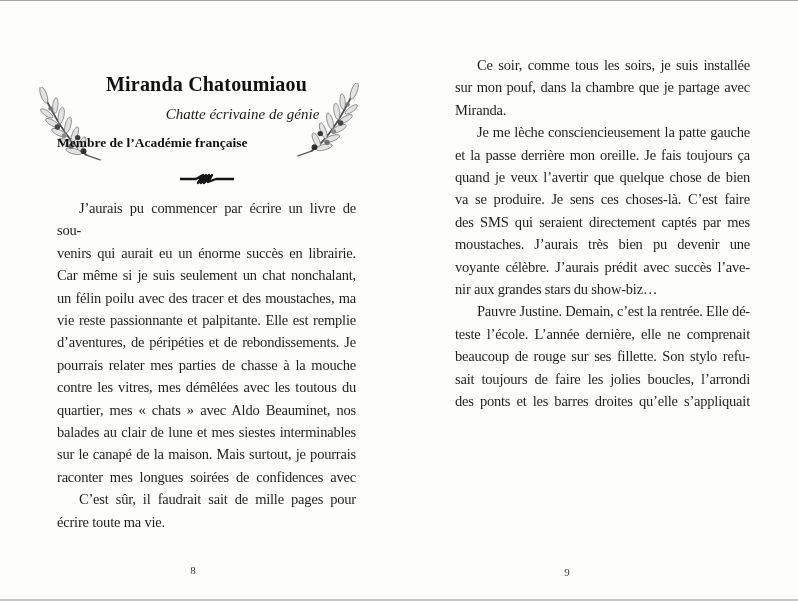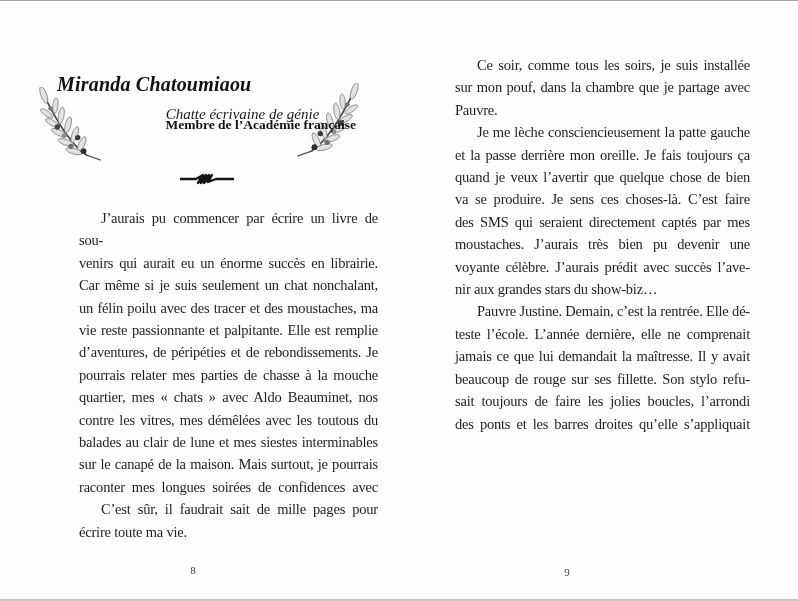--- a/index.html
+++ b/index.html
@@ -11,39 +11,38 @@
     font-family: "Liberation Serif", "DejaVu Serif", serif;
     color: #1f1f1f;
     overflow: hidden;
   }
   .edge-top    { position: absolute; top: 0; left: 0; right: 0; height: 1px; background: #a8a8a8; }
   .edge-bottom { position: absolute; bottom: 0; left: 0; right: 0; height: 2px; background: #c6c6c6; }
 
   
   .header-title {
     position: absolute; left: 57px; top: 73px; width: 299px;
-    text-align: left; font-size: 20px; font-weight: bold; letter-spacing: 0.2px;
+    text-align: center; font-size: 20px; font-weight: bold; letter-spacing: 0.2px;
     color: #111;
-    font-style: italic;
   }
   .header-subtitle {
     position: absolute; left: 57px; top: 106px; width: 299px;
     text-align: center; font-size: 15px; font-style: italic; color: #1a1a1a; padding-left: 36px;
   }
   .header-affiliation {
-    position: absolute; left: 57px; top: 117px; width: 299px;
-    text-align: right; font-size: 13.5px; font-weight: bold; color: #111;
+    position: absolute; left: 57px; top: 135px; width: 299px;
+    text-align: left; font-size: 13.5px; font-weight: bold; color: #111;
   }
   .branch { position: absolute; width: 66px; height: 76px; }
   .branch-left  { left: 36px;  top: 87px; transform: scaleX(-1); }
   .branch-right { left: 296px; top: 83px; }
   .divider { position: absolute; left: 57px; top: 172px; width: 299px; text-align: center; }
 
   
-  .body-left  { position: absolute; left: 57px;  top: 207px; width: 299px; margin-left: 22px; }
+  .body-left  { position: absolute; left: 57px;  top: 197px; width: 299px; }
   .body-right { position: absolute; left: 455px; top: 54px;  width: 295px; }
   .para { margin: 0; }
   .line {
     font-size: 14.5px;
     line-height: 22.4px;
     letter-spacing: -0.2px;
     text-align: justify;
     text-align-last: justify;
   }
   .line.first { text-indent: 22px; }
@@ -123,56 +122,55 @@
 
     <div class="body-left">
         <div class="para">
           <div class="line first">J’aurais pu commencer par écrire un livre de sou-</div>
           <div class="line">venirs qui aurait eu un énorme succès en librairie.</div>
           <div class="line">Car même si je suis seulement un chat nonchalant,</div>
           <div class="line">un félin poilu avec des tracer et des moustaches, ma</div>
           <div class="line">vie reste passionnante et palpitante. Elle est remplie</div>
           <div class="line">d’aventures, de péripéties et de rebondissements. Je</div>
           <div class="line">pourrais relater mes parties de chasse à la mouche</div>
+          <div class="line">contre les vitres, mes démêlées avec les toutous du</div>
           <div class="line">quartier, mes « chats » avec Aldo Beauminet, nos</div>
-          <div class="line">contre les vitres, mes démêlées avec les toutous du</div>
           <div class="line">balades au clair de lune et mes siestes interminables</div>
           <div class="line">sur le canapé de la maison. Mais surtout, je pourrais</div>
           <div class="line">raconter mes longues soirées de confidences avec</div>
         </div>
         <div class="para">
           <div class="line first">C’est sûr, il faudrait sait de mille pages pour</div>
           <div class="line last">écrire toute ma vie.</div>
         </div>
       </div>
 
     <div class="page-num page-num-left">8</div>
   </div>
 
   <div>
     <div class="body-right">
         <div class="para">
           <div class="line first">Ce soir, comme tous les soirs, je suis installée</div>
           <div class="line">sur mon pouf, dans la chambre que je partage avec</div>
-          <div class="line last">Pauvre.</div>
+          <div class="line last">Miranda.</div>
         </div>
         <div class="para">
           <div class="line first">Je me lèche consciencieusement la patte gauche</div>
           <div class="line">et la passe derrière mon oreille. Je fais toujours ça</div>
           <div class="line">quand je veux l’avertir que quelque chose de bien</div>
           <div class="line">va se produire. Je sens ces choses-là. C’est faire</div>
           <div class="line">des SMS qui seraient directement captés par mes</div>
           <div class="line">moustaches. J’aurais très bien pu devenir une</div>
           <div class="line">voyante célèbre. J’aurais prédit avec succès l’ave-</div>
           <div class="line last">nir aux grandes stars du show-biz…</div>
         </div>
         <div class="para">
           <div class="line first">Pauvre Justine. Demain, c’est la rentrée. Elle dé-</div>
           <div class="line">teste l’école. L’année dernière, elle ne comprenait</div>
-          <div class="line">jamais ce que lui demandait la maîtresse. Il y avait</div>
           <div class="line">beaucoup de rouge sur ses fillette. Son stylo refu-</div>
           <div class="line">sait toujours de faire les jolies boucles, l’arrondi</div>
           <div class="line">des ponts et les barres droites qu’elle s’appliquait</div>
         </div>
       </div>
     <div class="page-num page-num-right">9</div>
   </div>
 </div>
 
 </body></html>

